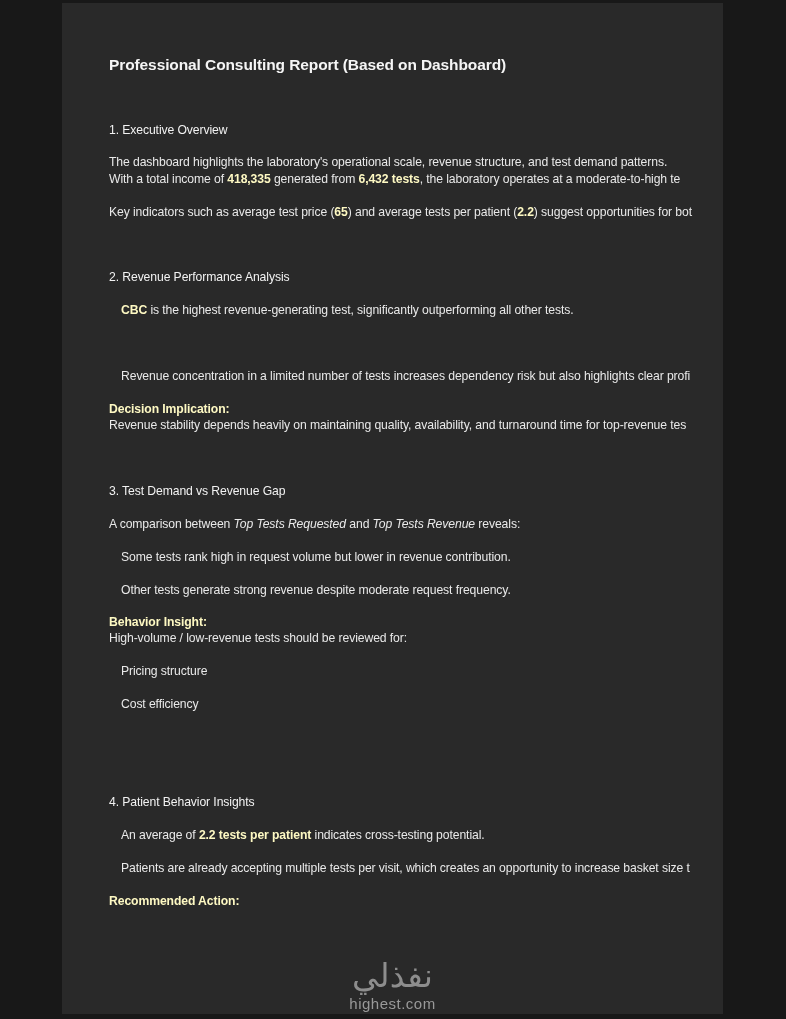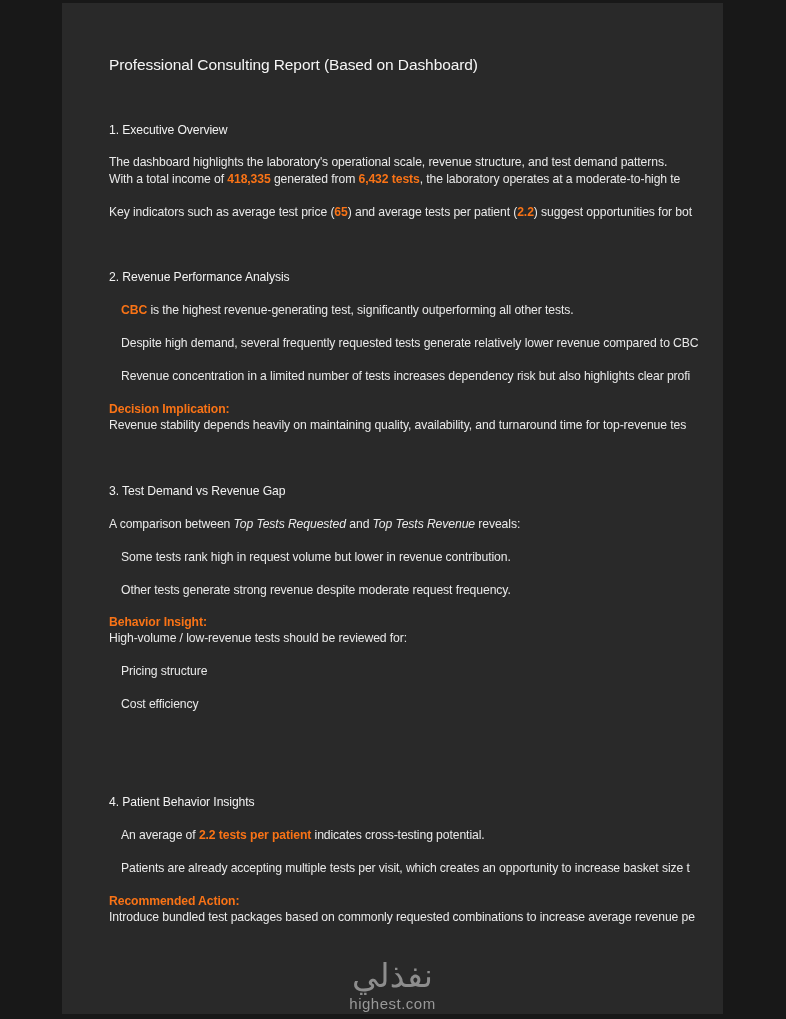--- a/index.html
+++ b/index.html
@@ -14,37 +14,37 @@
     position: absolute;
     left: 62px; top: 3px;
     width: 661px; height: 1011px;
     background: #292929;
     overflow: hidden;
   }
   .title {
     position: absolute;
     left: 47px;
     font-size: 15.5px;
-    font-weight: 400;
+    font-weight: 700;
     color: #f5f5f5;
     white-space: nowrap;
     letter-spacing: -0.1px;
   }
   .line {
     position: absolute;
     left: 47px;
     font-size: 12.2px;
     line-height: 17px;
     color: #e9e9e9;
     white-space: nowrap;
     letter-spacing: -0.1px;
   }
   .line.ind { left: 59px; }
   .line.heading { font-weight: 400; color: #f2f2f2; }
-  .line .b { font-weight: 700; color: #f97316; }
+  .line .b { font-weight: 700; color: #fef9c3; }
   .line .i { font-style: italic; margin-top: 7px; }
   .watermark {
     position: absolute;
     left: 0; top: 955px;
     width: 100%;
     display: flex;
     flex-direction: column;
     align-items: center;
   }
   .wm-logo {
@@ -69,39 +69,37 @@
 
     <div class="title" style="top:53px">Professional Consulting Report (Based on Dashboard)</div>
 
     <div class="line heading" style="top:119px">1. Executive Overview</div>
     <div class="line" style="top:151px"><span>The dashboard highlights the laboratory's operational scale, revenue structure, and test demand patterns.</span></div>
     <div class="line" style="top:168px"><span>With a total income of </span><span class="b">418,335</span><span> generated from </span><span class="b">6,432 tests</span><span>, the laboratory operates at a moderate-to-high te</span></div>
     <div class="line" style="top:201px"><span>Key indicators such as average test price (</span><span class="b">65</span><span>) and average tests per patient (</span><span class="b">2.2</span><span>) suggest opportunities for bot</span></div>
 
     <div class="line heading" style="top:266px">2. Revenue Performance Analysis</div>
     <div class="line ind" style="top:299px"><span class="b">CBC</span><span> is the highest revenue-generating test, significantly outperforming all other tests.</span></div>
-    <div class="line ind" style="top:332px"><span>Despite high demand, several frequently requested tests generate relatively lower revenue compared to CBC</span></div>
     <div class="line ind" style="top:365px"><span>Revenue concentration in a limited number of tests increases dependency risk but also highlights clear profi</span></div>
     <div class="line" style="top:398px"><span class="b">Decision Implication:</span></div>
     <div class="line" style="top:414px"><span>Revenue stability depends heavily on maintaining quality, availability, and turnaround time for top-revenue tes</span></div>
 
     <div class="line heading" style="top:480px">3. Test Demand vs Revenue Gap</div>
     <div class="line" style="top:513px"><span>A comparison between </span><span class="i">Top Tests Requested</span><span> and </span><span class="i">Top Tests Revenue</span><span> reveals:</span></div>
     <div class="line ind" style="top:579px"><span>Other tests generate strong revenue despite moderate request frequency.</span></div>
     <div class="line ind" style="top:546px"><span>Some tests rank high in request volume but lower in revenue contribution.</span></div>
     <div class="line" style="top:611px"><span class="b">Behavior Insight:</span></div>
     <div class="line" style="top:627px"><span>High-volume / low-revenue tests should be reviewed for:</span></div>
     <div class="line ind" style="top:660px"><span>Pricing structure</span></div>
     <div class="line ind" style="top:693px"><span>Cost efficiency</span></div>
 
     <div class="line heading" style="top:791px">4. Patient Behavior Insights</div>
     <div class="line ind" style="top:824px"><span>An average of </span><span class="b">2.2 tests per patient</span><span> indicates cross-testing potential.</span></div>
     <div class="line ind" style="top:857px"><span>Patients are already accepting multiple tests per visit, which creates an opportunity to increase basket size t</span></div>
     <div class="line" style="top:890px"><span class="b">Recommended Action:</span></div>
-    <div class="line" style="top:906px"><span>Introduce bundled test packages based on commonly requested combinations to increase average revenue pe</span></div>
 
     <div class="watermark">
       <div class="wm-logo">نفذلي</div>
       <div class="wm-site">highest.com</div>
     </div>
 
   </div>
 </div>
 
 </body></html>

